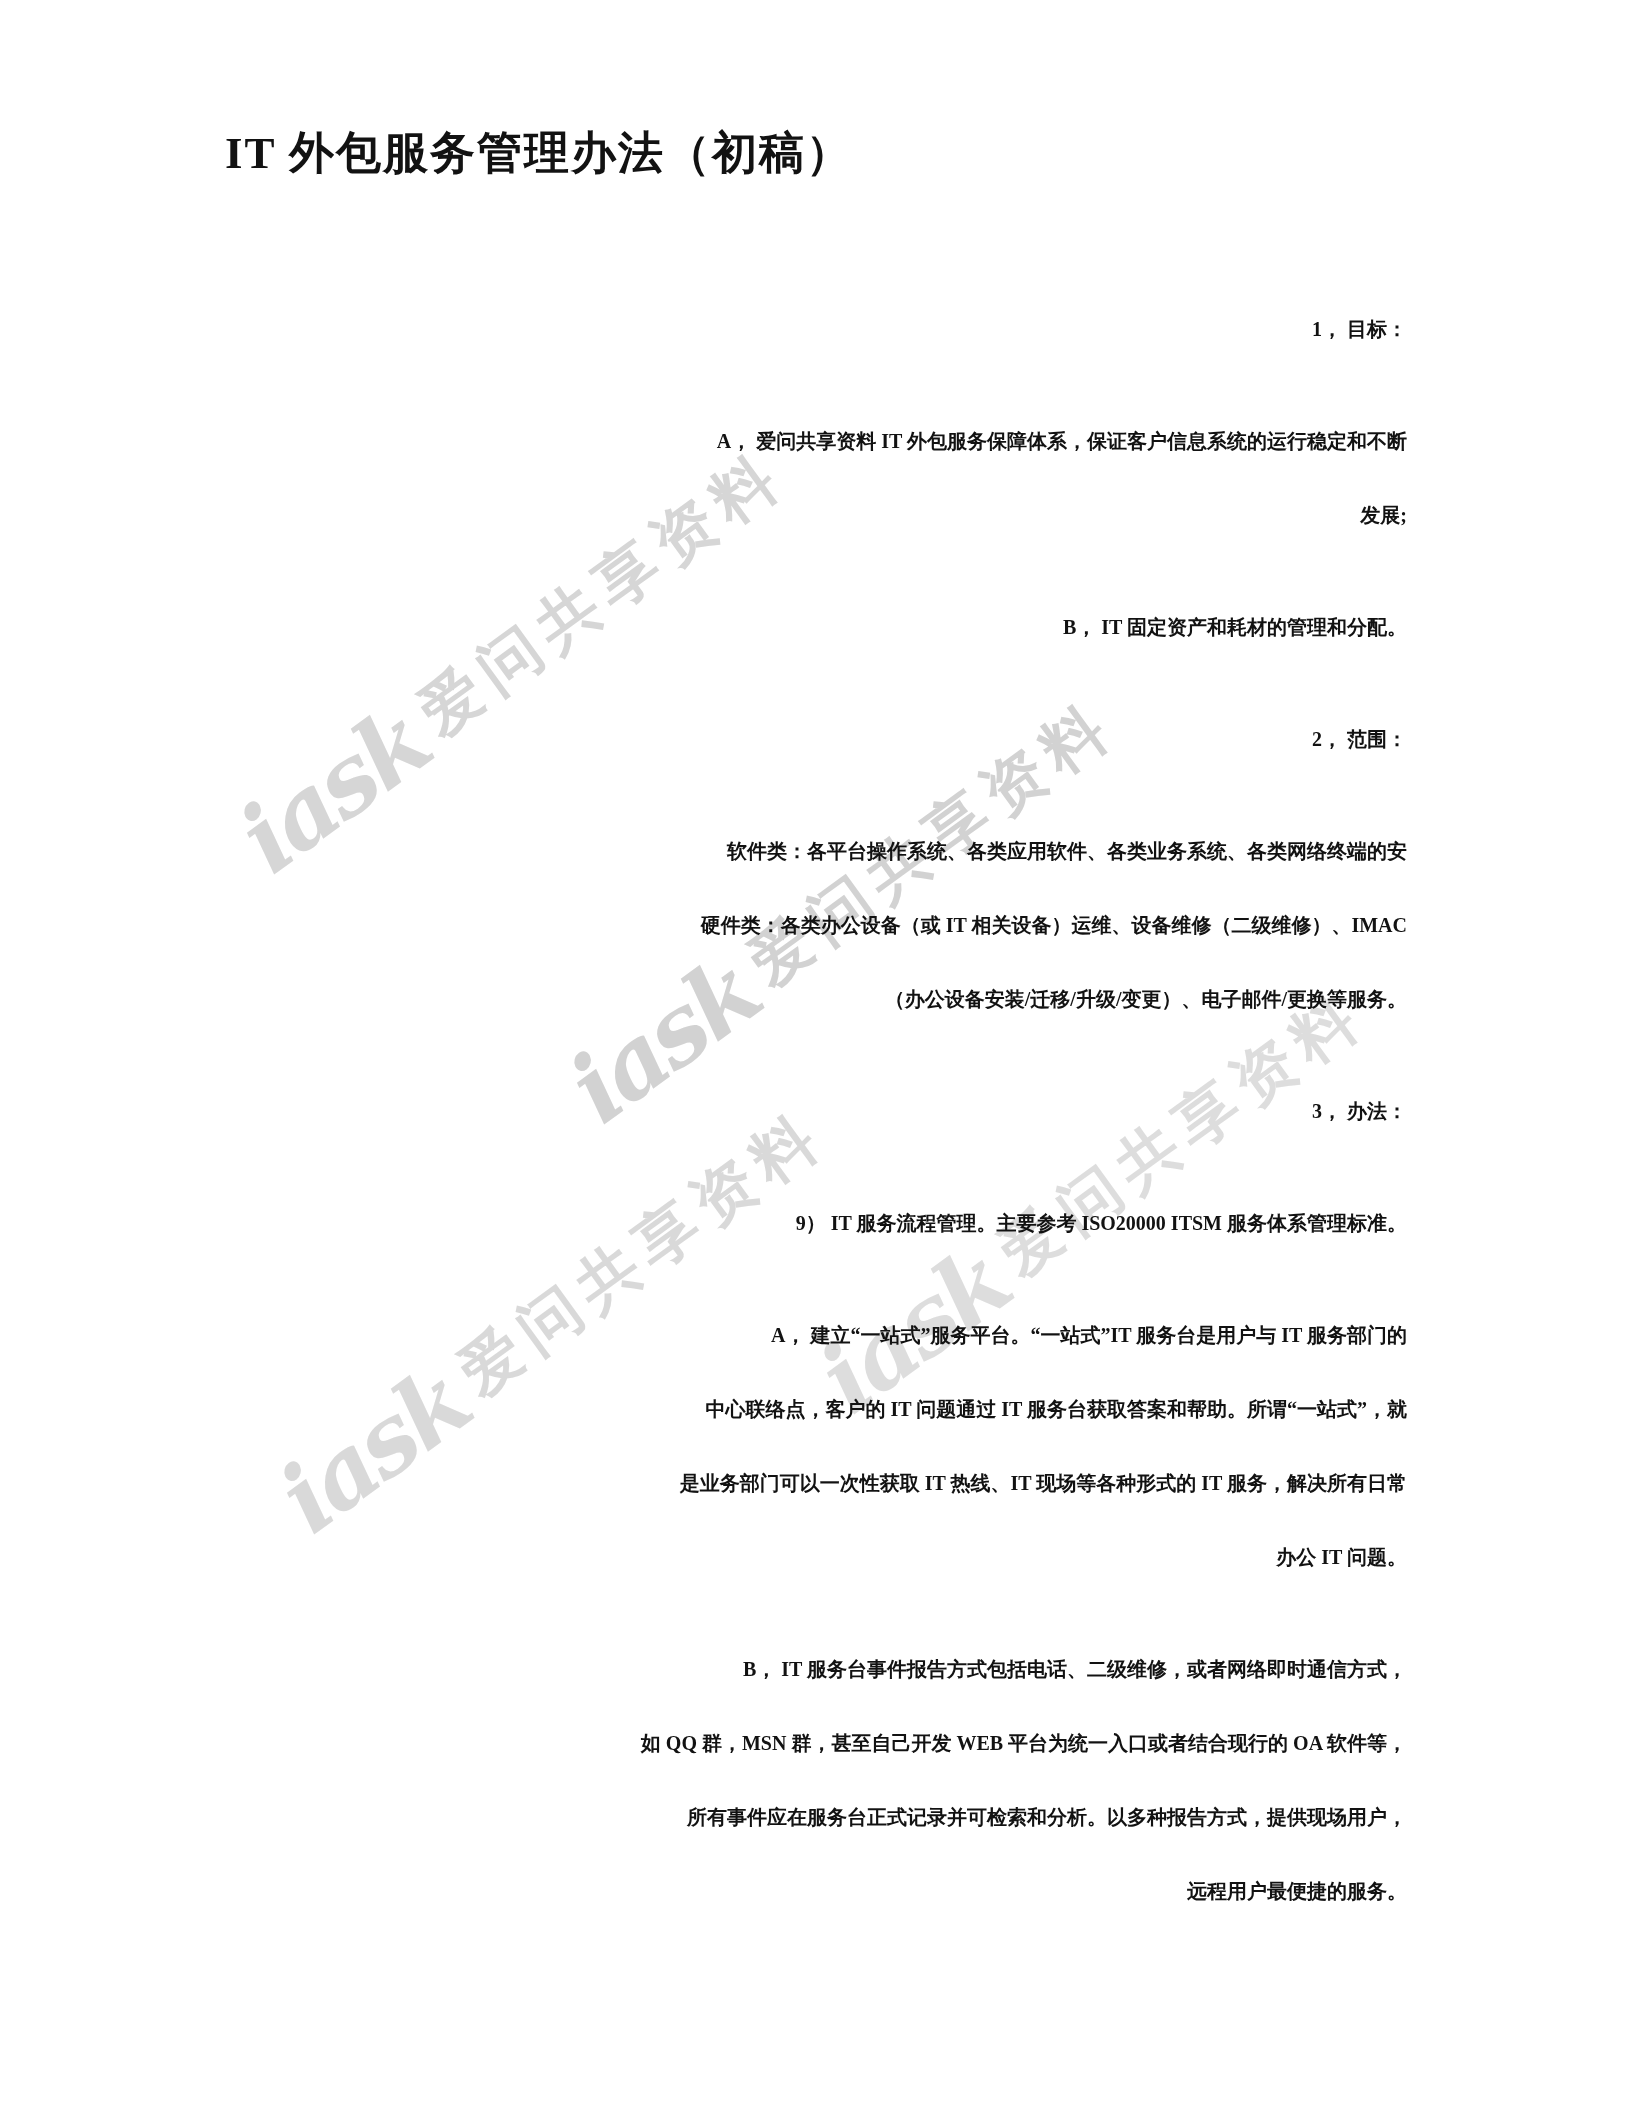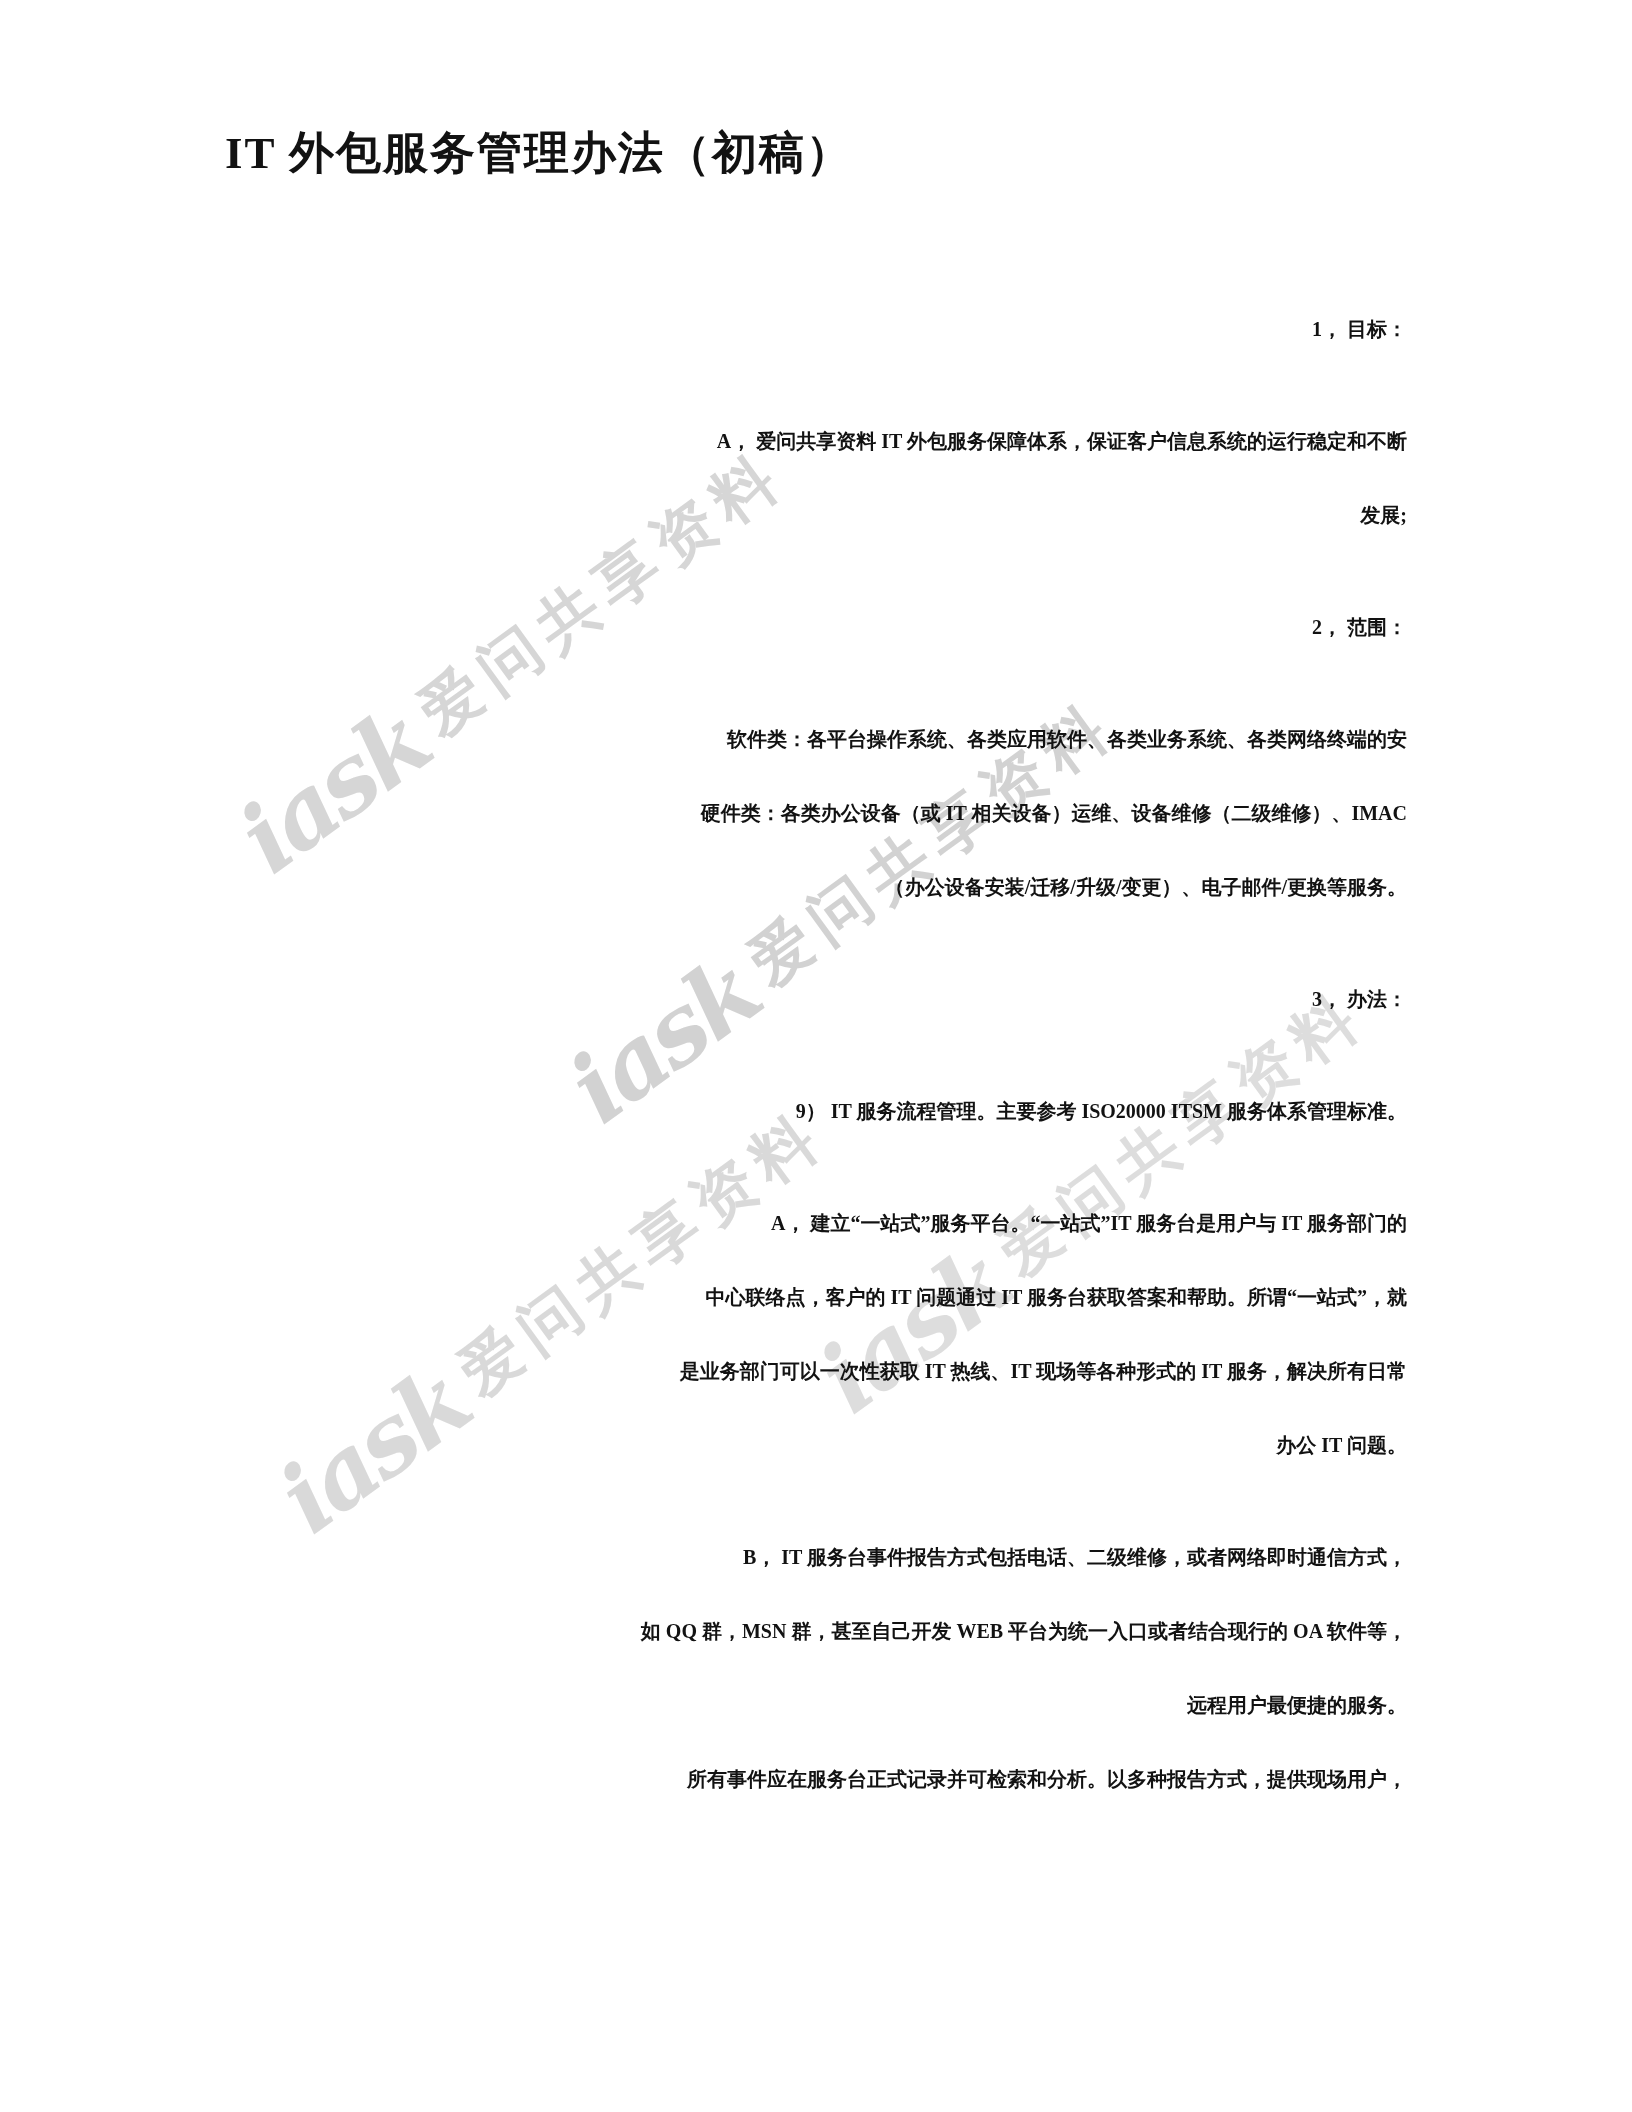--- a/index.html
+++ b/index.html
@@ -83,20 +83,23 @@
 
     <p class="para ind">
       <span class="line">1， 目标：</span>
     </p>
 
     <p class="para ind">
       <span class="line">A， 爱问共享资料 IT 外包服务保障体系，保证客户信息系统的运行稳定和不断</span>
       <span class="line">发展;</span>
     </p>
 
+    <p class="para ind">
+      <span class="line">B， IT 固定资产和耗材的管理和分配。</span>
+    </p>
 
     <p class="para ind">
       <span class="line">2， 范围：</span>
     </p>
 
     <p class="para ind tight">
       <span class="line">软件类：各平台操作系统、各类应用软件、各类业务系统、各类网络终端的安</span>
     </p>
 
     <p class="para">
@@ -115,18 +118,18 @@
     <p class="para ind">
       <span class="line">A， 建立“一站式”服务平台。“一站式”IT 服务台是用户与 IT 服务部门的</span>
       <span class="line">中心联络点，客户的 IT 问题通过 IT 服务台获取答案和帮助。所谓“一站式”，就</span>
       <span class="line">是业务部门可以一次性获取 IT 热线、IT 现场等各种形式的 IT 服务，解决所有日常</span>
       <span class="line">办公 IT 问题。</span>
     </p>
 
     <p class="para ind">
       <span class="line">B， IT 服务台事件报告方式包括电话、二级维修，或者网络即时通信方式，</span>
       <span class="line">如 QQ 群，MSN 群，甚至自己开发 WEB 平台为统一入口或者结合现行的 OA 软件等，</span>
+      <span class="line">所有事件应在服务台正式记录并可检索和分析。以多种报告方式，提供现场用户，</span>
       <span class="line">远程用户最便捷的服务。</span>
-      <span class="line">所有事件应在服务台正式记录并可检索和分析。以多种报告方式，提供现场用户，</span>
     </p>
 
   </div>
 </div>
 
 </body></html>

